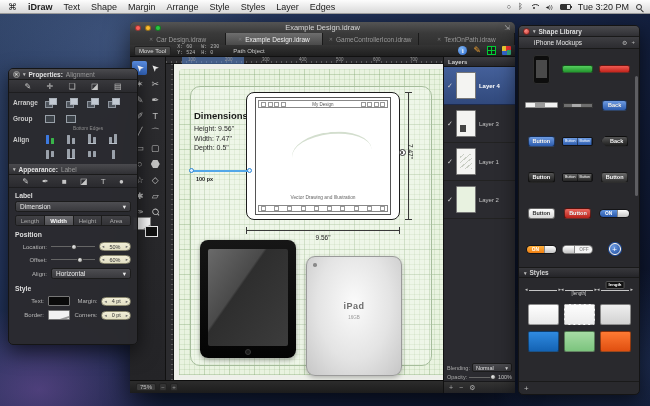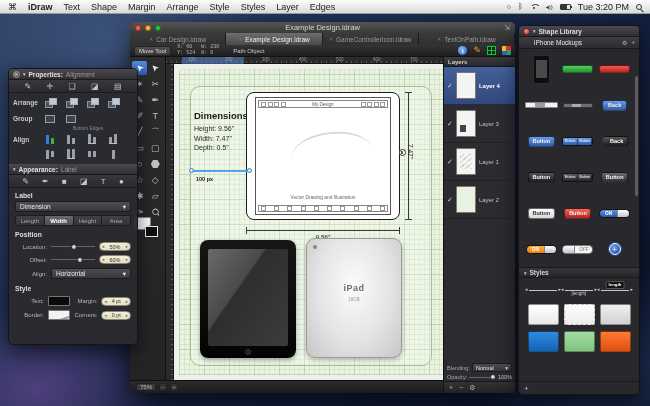--- a/index.html
+++ b/index.html
@@ -113,21 +113,21 @@
   .dimline-h::before{left:0}.dimline-h::after{right:0}
   .dimlab-h{position:absolute;left:72px;top:170px;width:154px;text-align:center;font-size:6.5px;color:#222}
   #blueline{position:absolute;left:18px;top:106px;width:57px;height:2px;background:#53a7e8}
   #blueline .ep{position:absolute;top:-2.5px;width:5px;height:5px;border:1.4px solid #2e86d4;background:#dff0ff;border-radius:50%}
   #blueline .ep.l{left:-3px}#blueline .ep.r{right:-3px}
   #linelabel{position:absolute;left:22px;top:112px;font-size:5.5px;font-weight:bold;color:#222}
   #ipadfront{position:absolute;left:26px;top:176px;width:96px;height:118px;background:linear-gradient(#161616,#040404);border-radius:8px;box-shadow:0 2px 5px rgba(0,0,0,.35)}
   #ipadfront .scr{position:absolute;left:8px;top:9px;right:8px;bottom:12px;border-radius:2px;
     background:linear-gradient(125deg,#6a6a6a 0%,#4a4a4a 38%,#2e2e2e 40%,#3c3c3c 100%)}
   #ipadfront .home{position:absolute;left:50%;bottom:3px;transform:translateX(-50%);width:6px;height:6px;border-radius:50%;background:#1c1c1c;border:.5px solid #3a3a3a}
-  #ipadback{position:absolute;left:132px;top:174px;width:96px;height:120px;border-radius:9px;border:1px solid #9a9a9a;
+  #ipadback{position:absolute;left:132px;top:192px;width:96px;height:120px;border-radius:9px;border:1px solid #9a9a9a;
     background:radial-gradient(ellipse at 50% 40%,#fbfbfb 0%,#e4e4e4 55%,#c6c6c6 100%);box-shadow:0 2px 5px rgba(0,0,0,.25)}
   #ipadback .cam{position:absolute;left:6px;top:6px;width:3.5px;height:3.5px;border-radius:50%;background:#8a8a8a}
   #ipadback .bt{position:absolute;left:0;right:0;top:44px;text-align:center;font-size:9px;font-weight:bold;color:#6d6d6d;letter-spacing:.5px}
   #ipadback .bs{position:absolute;left:0;right:0;top:58px;text-align:center;font-size:4.5px;color:#9a9a9a}
   #statusbar{position:absolute;left:0;bottom:0;width:313px;height:13px;background:linear-gradient(#2c2c2c,#1c1c1c);
     border-top:1px solid #0d0d0d;display:flex;align-items:center;gap:3px;padding:0 6px}
   #statusbar .zl{font-size:6px;color:#c0c0c0;background:#3a3a3a;border:1px solid #222;border-radius:2px;padding:0 3px}
   #statusbar .zb{font-size:6px;color:#999;width:8px;height:8px;background:#333;border:1px solid #222;border-radius:2px;display:flex;align-items:center;justify-content:center}
 
   

